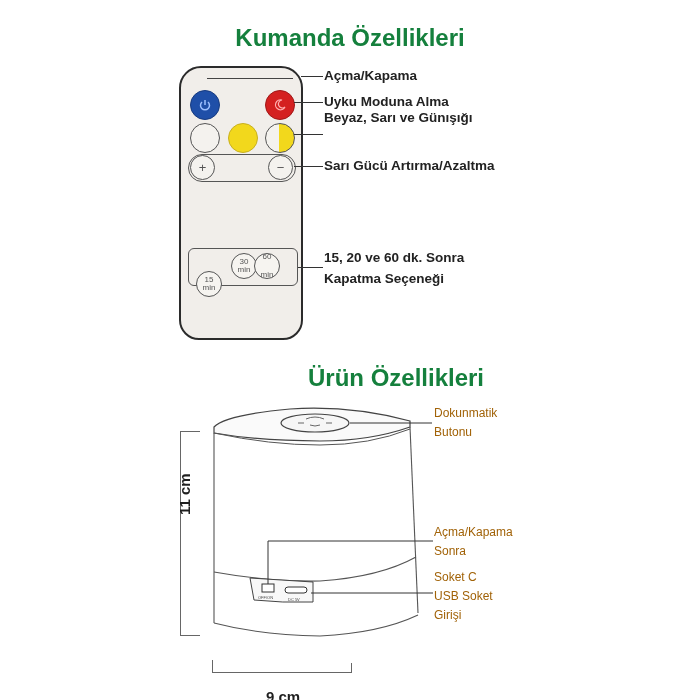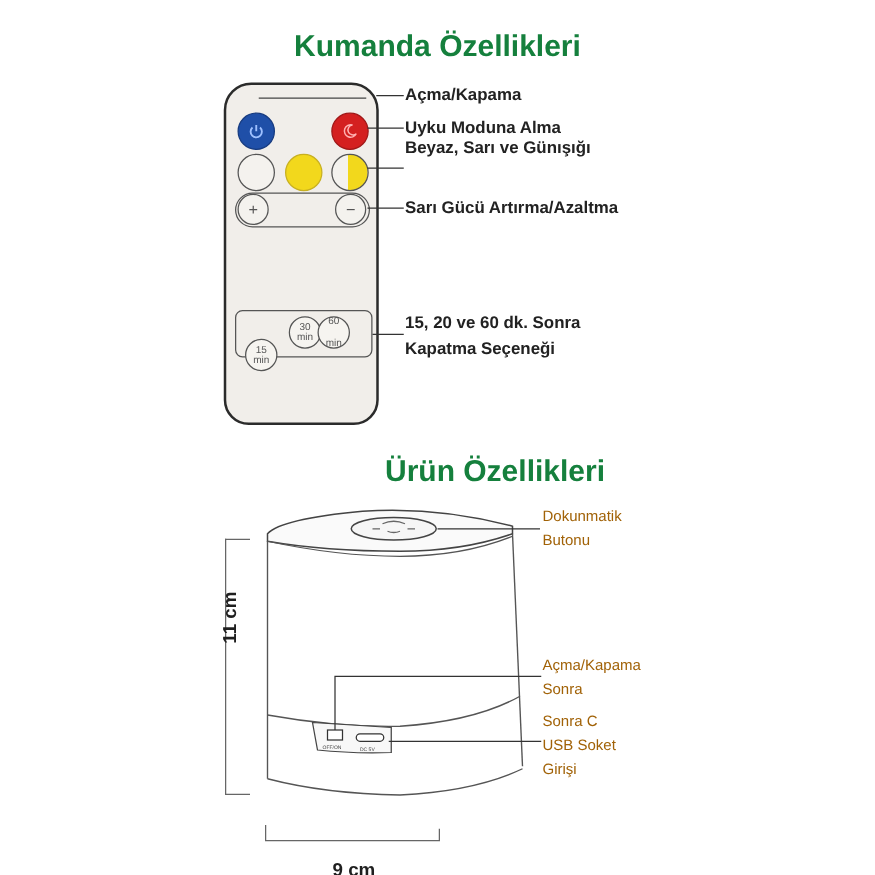--- a/index.html
+++ b/index.html
@@ -116,15 +116,15 @@
 
 <div class="leader" style="left:212px; top:672px; width:140px; background:#666;"></div>
 <div class="vleader" style="left:212px; top:660px; height:12px; background:#666;"></div>
 <div class="vleader" style="left:351px; top:663px; height:9px; background:#666;"></div>
 <div class="abs" style="left:266px; top:688px; font-weight:bold; font-size:15px;">9 cm</div>
 
 <div class="abs label-sm" style="left:434px; top:403px;">Dokunmatik</div>
 <div class="abs label-sm" style="left:434px; top:422px;">Butonu</div>
 <div class="abs label-sm" style="left:434px; top:522px;">Açma/Kapama</div>
 <div class="abs label-sm" style="left:434px; top:541px;">Sonra</div>
-<div class="abs label-sm" style="left:434px; top:567px;">Sonra C</div>
+<div class="abs label-sm" style="left:434px; top:567px;">Soket C</div>
 <div class="abs label-sm" style="left:434px; top:586px;">USB Soket</div>
 <div class="abs label-sm" style="left:434px; top:605px;">Girişi</div>
 
 </body></html>

